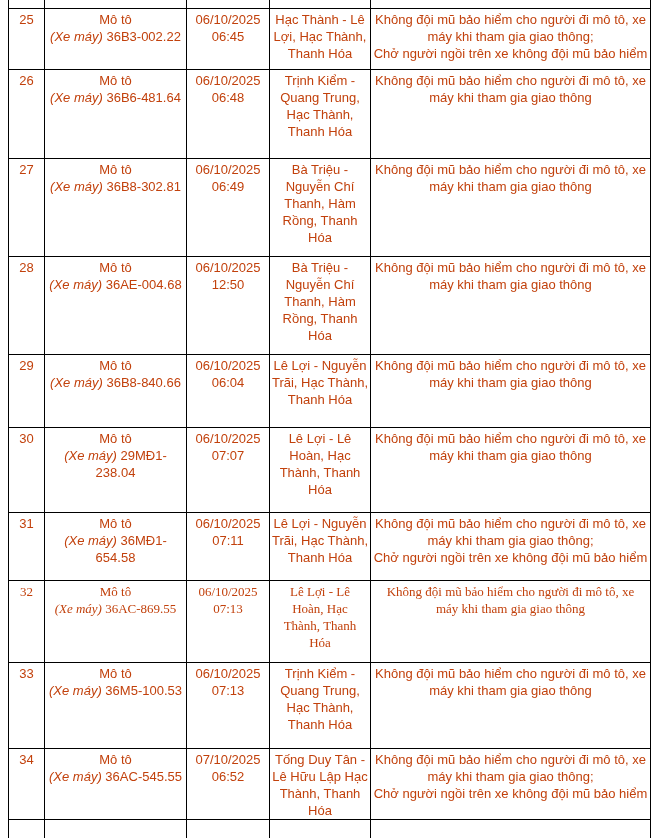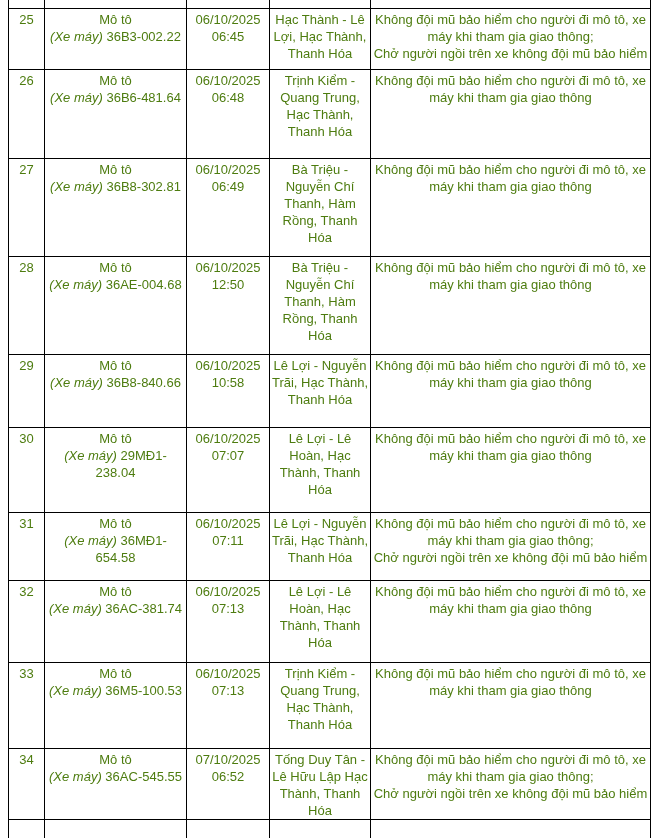--- a/index.html
+++ b/index.html
@@ -20,36 +20,36 @@
     border-collapse: collapse;
     table-layout: fixed;
   }
   table.vtable td {
     border: 1px solid #000000;
     vertical-align: top;
     text-align: center;
     padding: 2px 1px 0 1px;
     font-size: 13px;
     line-height: 17px;
-    color: #4d7c0f;
+    color: #c2410c;
     overflow: hidden;
     word-wrap: break-word;
   }
   .pre { white-space: pre-line; }
   .it  { font-style: italic; }
   
   tr.h-top { height: 18px; }
   tr.h25 { height: 61px; }
   tr.h26 { height: 89px; }
   tr.h27 { height: 98px; padding-left: 36px; }
   tr.h28 { height: 98px; margin-top: 8px; }
   tr.h29 { height: 73px; }
   tr.h30 { height: 85px; }
   tr.h31 { height: 68px; }
-  tr.h32 { height: 82px; }
+  tr.h32 { height: 82px; font-family: Liberation Serif, serif; }
   tr.h33 { height: 86px; margin-left: 39px; }
   tr.h34 { height: 62px; }
   tr.h-bot { height: 37px; }
 </style>
 </head>
 <body>
 
 <div class="page">
   <table class="vtable">
     <colgroup>
@@ -144,21 +144,21 @@
       </tr>
 
       <tr class="h29">
         <td>29</td>
         <td>
           <div>Mô tô</div>
           <div><span class="it">(Xe máy)</span> <span>36B8-840.66</span></div>
         </td>
         <td>
           <div>06/10/2025</div>
-          <div>10:58</div>
+          <div>06:04</div>
         </td>
         <td class="pre">Lê Lợi - Nguyễn
 Trãi, Hạc Thành,
 Thanh Hóa</td>
         <td class="pre">Không đội mũ bảo hiểm cho người đi mô tô, xe
 máy khi tham gia giao thông</td>
       </tr>
 
       <tr class="h30">
         <td>30</td>
@@ -193,21 +193,21 @@
 Thanh Hóa</td>
         <td class="pre">Không đội mũ bảo hiểm cho người đi mô tô, xe
 máy khi tham gia giao thông;
 Chở người ngồi trên xe không đội mũ bảo hiểm</td>
       </tr>
 
       <tr class="h32">
         <td>32</td>
         <td>
           <div>Mô tô</div>
-          <div><span class="it">(Xe máy)</span> <span>36AC-381.74</span></div>
+          <div><span class="it">(Xe máy)</span> <span>36AC-869.55</span></div>
         </td>
         <td>
           <div>06/10/2025</div>
           <div>07:13</div>
         </td>
         <td class="pre">Lê Lợi - Lê
 Hoàn, Hạc
 Thành, Thanh
 Hóa</td>
         <td class="pre">Không đội mũ bảo hiểm cho người đi mô tô, xe

